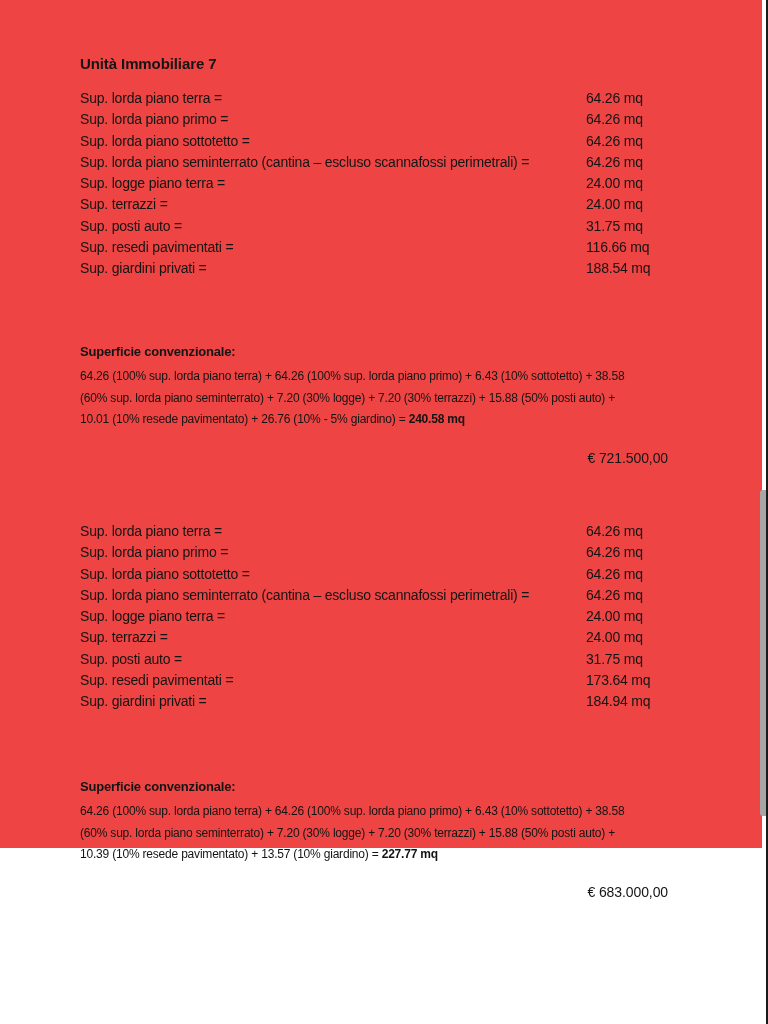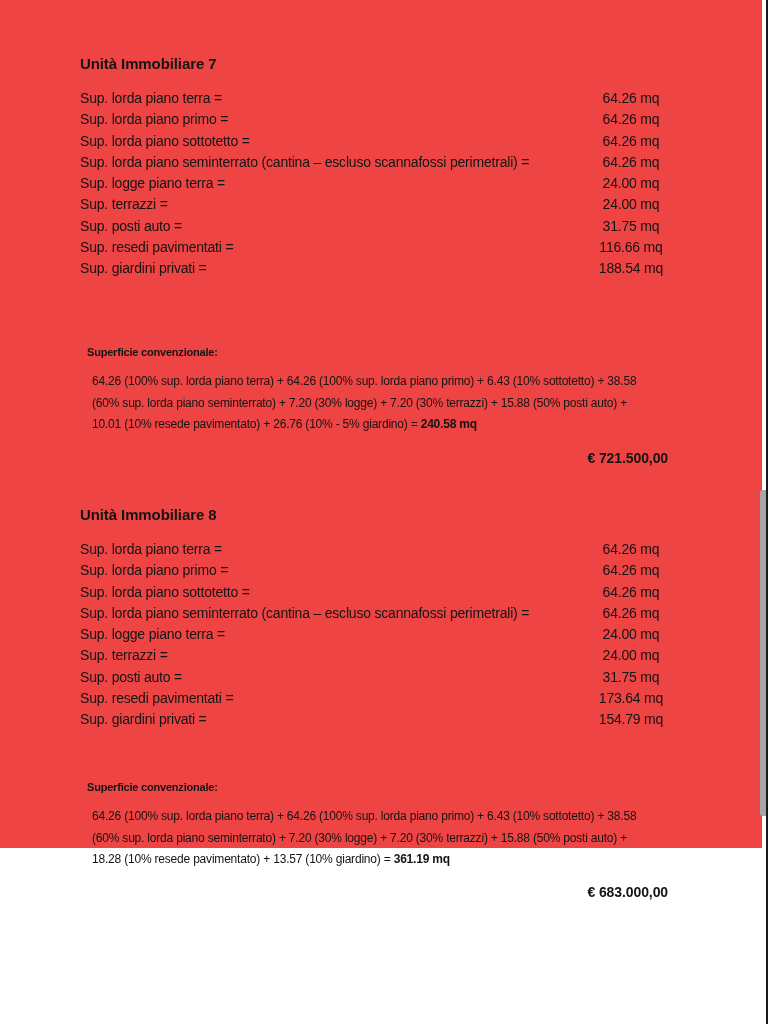--- a/index.html
+++ b/index.html
@@ -12,27 +12,27 @@
   .page { position: absolute; left: 0; top: 0; width: 762px; height: 848px; background: #ef4444; }
   .edge-line { position: absolute; left: 766px; top: 0; width: 2px; height: 1024px; background: #1a1a1a; }
   .scroll-track { position: absolute; left: 758px; top: 0; width: 8px; height: 1024px; background: transparent; }
   .scroll-thumb { position: absolute; left: 760px; top: 490px; width: 6px; height: 326px; background: #a6a6a6; border-radius: 3px 0 0 3px; }
 
   .unit { position: absolute; left: 80px; width: 600px; }
   .unit-title { font-size: 15px; font-weight: bold; margin: 0; line-height: 18px; letter-spacing: -0.1px; }
   .rows { margin-top: 17px; }
   .row { display: flex; justify-content: space-between; align-items: baseline; height: 21.3px; font-size: 14px; letter-spacing: -0.2px; }
   .row .label { white-space: nowrap; }
-  .row .val { text-align: center; white-space: nowrap; width: 90px; padding-right: 4px; }
+  .row .val { text-align: left; white-space: nowrap; width: 90px; padding-right: 4px; }
 
   .conv { position: absolute; left: 80px; width: 600px; font-size: 12px; letter-spacing: -0.2px; }
-  .conv-title { font-weight: bold; font-size: 11px; line-height: 14px; margin: 0 0 7px 7px; }
-  .conv-text { line-height: 21.5px; margin: 12px; }
+  .conv-title { font-weight: bold; font-size: 13px; line-height: 14px; margin: 0 0 7px 0; }
+  .conv-text { line-height: 21.5px; margin: 0; }
   .conv-text b { font-weight: bold; }
-  .price { position: absolute; right: 94px; font-size: 14px; font-weight: bold; letter-spacing: -0.1px; }
+  .price { position: absolute; right: 94px; font-size: 14px; font-weight: normal; letter-spacing: -0.1px; }
 </style>
 </head>
 <body>
 
 <div class="page">
 
   <div class="unit" style="top:55px;">
     <h2 class="unit-title">Unità Immobiliare 7</h2>
     <div class="rows">
       <div class="row">
@@ -79,21 +79,20 @@
     <p class="conv-text">
       <span>64.26 (100% sup. lorda piano terra) + 64.26 (100% sup. lorda piano primo) + 6.43 (10% sottotetto) + 38.58</span><br>
       <span>(60% sup. lorda piano seminterrato) + 7.20 (30% logge) + 7.20 (30% terrazzi) + 15.88 (50% posti auto) +</span><br>
       <span>10.01 (10% resede pavimentato) + 26.76 (10% - 5% giardino) = </span><b>240.58 mq</b>
     </p>
   </div>
 
   <div class="price" style="top:450px;">€ 721.500,00</div>
 
   <div class="unit" style="top:506px;">
-    <h2 class="unit-title">Unità Immobiliare 8</h2>
     <div class="rows">
       <div class="row">
           <span class="label">Sup. lorda piano terra =</span>
           <span class="val">64.26 mq</span>
         </div>
       <div class="row">
           <span class="label">Sup. lorda piano primo =</span>
           <span class="val">64.26 mq</span>
         </div>
       <div class="row">
@@ -115,31 +114,31 @@
       <div class="row">
           <span class="label">Sup. posti auto =</span>
           <span class="val">31.75 mq</span>
         </div>
       <div class="row">
           <span class="label">Sup. resedi pavimentati =</span>
           <span class="val">173.64 mq</span>
         </div>
       <div class="row">
           <span class="label">Sup. giardini privati =</span>
-          <span class="val">154.79 mq</span>
+          <span class="val">184.94 mq</span>
         </div>
     </div>
   </div>
 
   <div class="conv" style="top:780px;">
     <p class="conv-title">Superficie convenzionale:</p>
     <p class="conv-text">
       <span>64.26 (100% sup. lorda piano terra) + 64.26 (100% sup. lorda piano primo) + 6.43 (10% sottotetto) + 38.58</span><br>
       <span>(60% sup. lorda piano seminterrato) + 7.20 (30% logge) + 7.20 (30% terrazzi) + 15.88 (50% posti auto) +</span><br>
-      <span>18.28 (10% resede pavimentato) + 13.57 (10% giardino) = </span><b>361.19 mq</b>
+      <span>10.39 (10% resede pavimentato) + 13.57 (10% giardino) = </span><b>227.77 mq</b>
     </p>
   </div>
 
   <div class="price" style="top:884px;">€ 683.000,00</div>
 </div>
 
 <div class="scroll-track"></div>
 <div class="scroll-thumb"></div>
 <div class="edge-line"></div>
 

